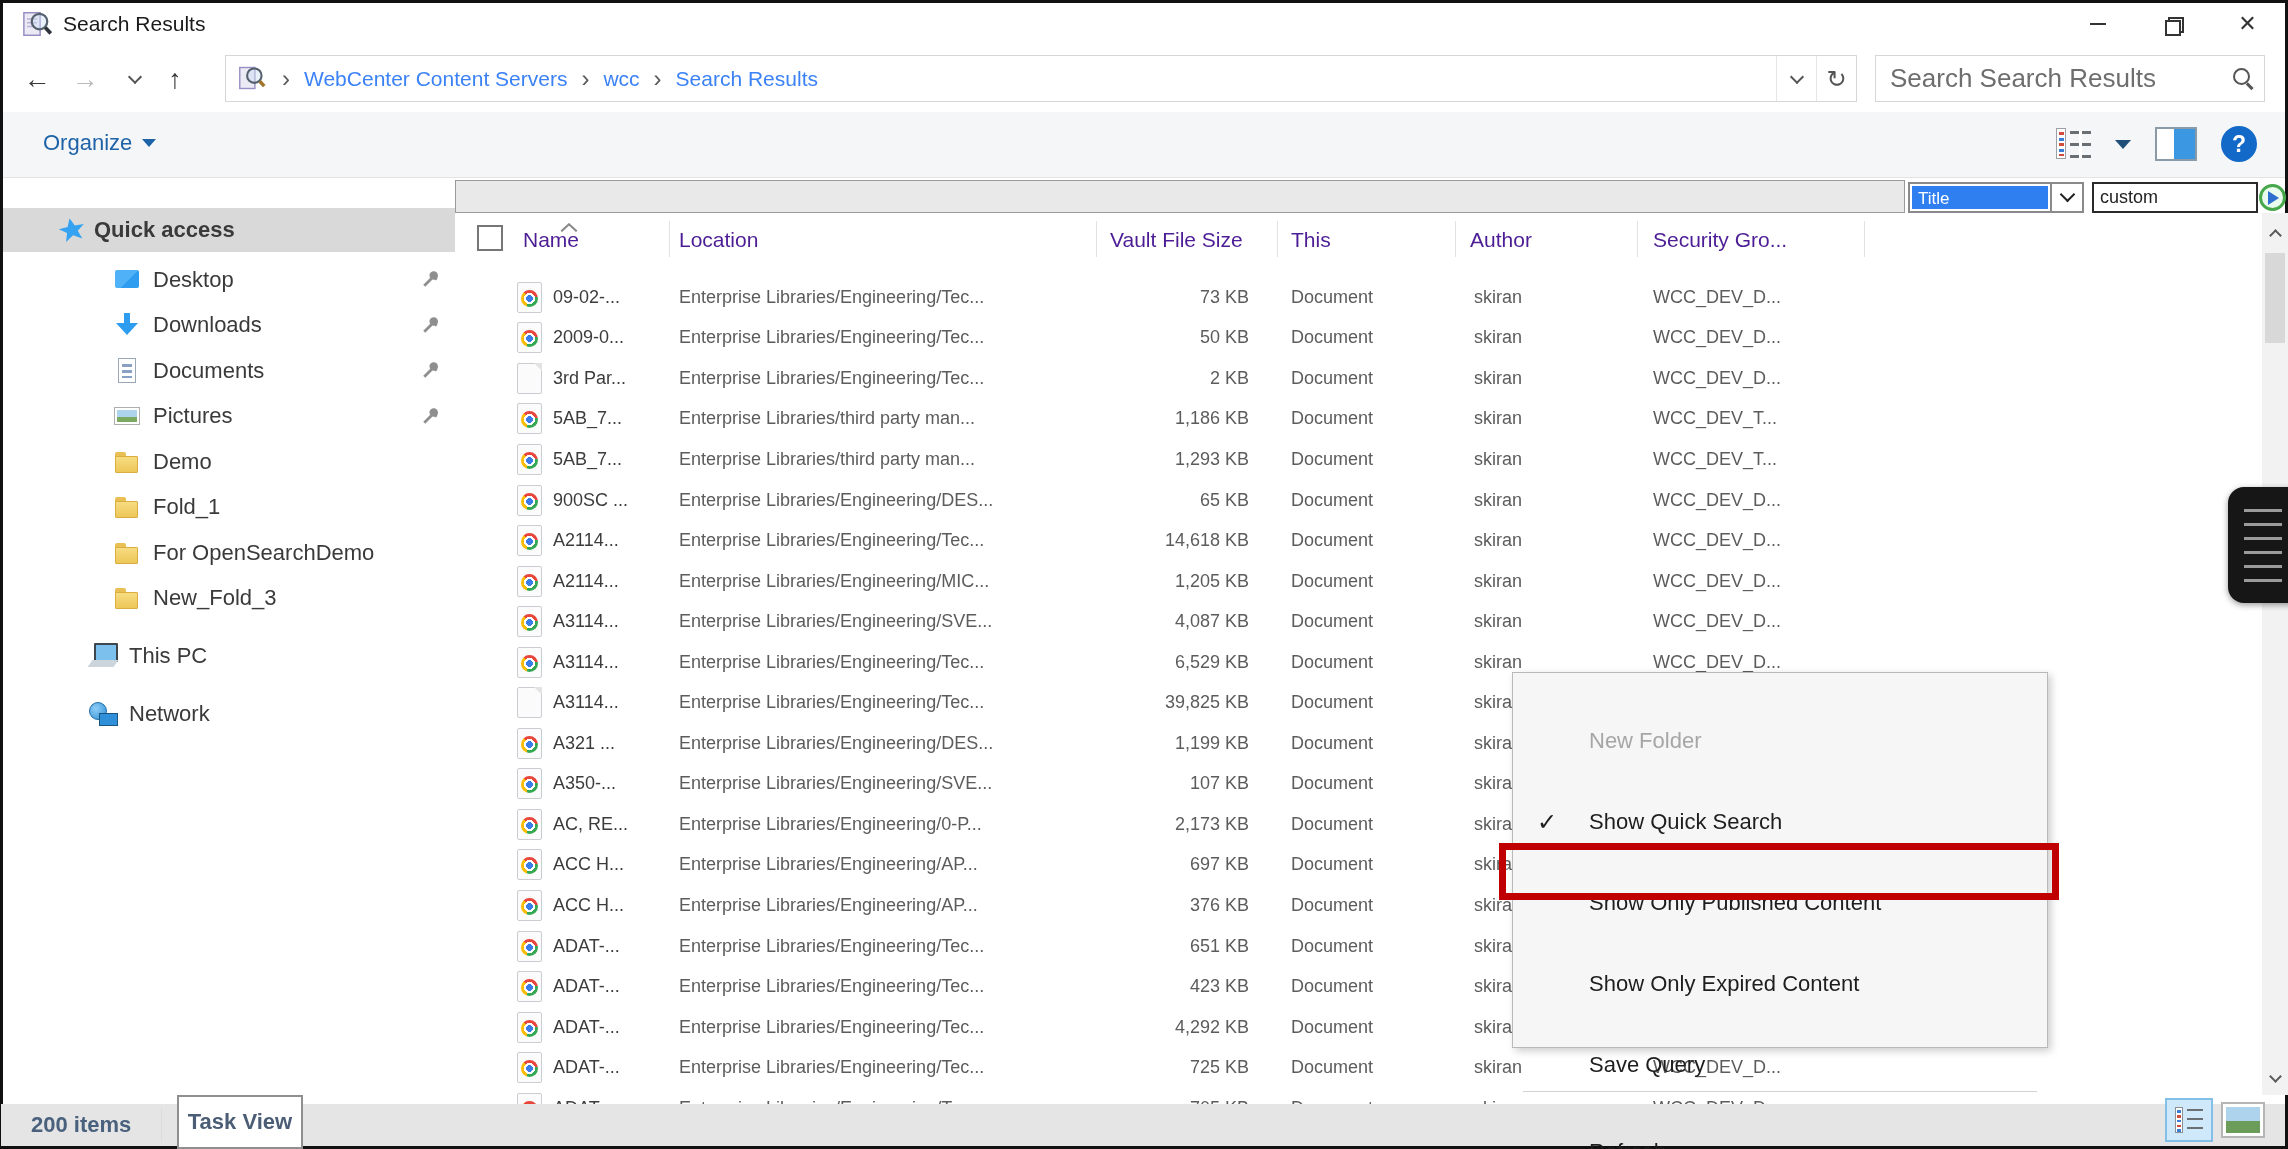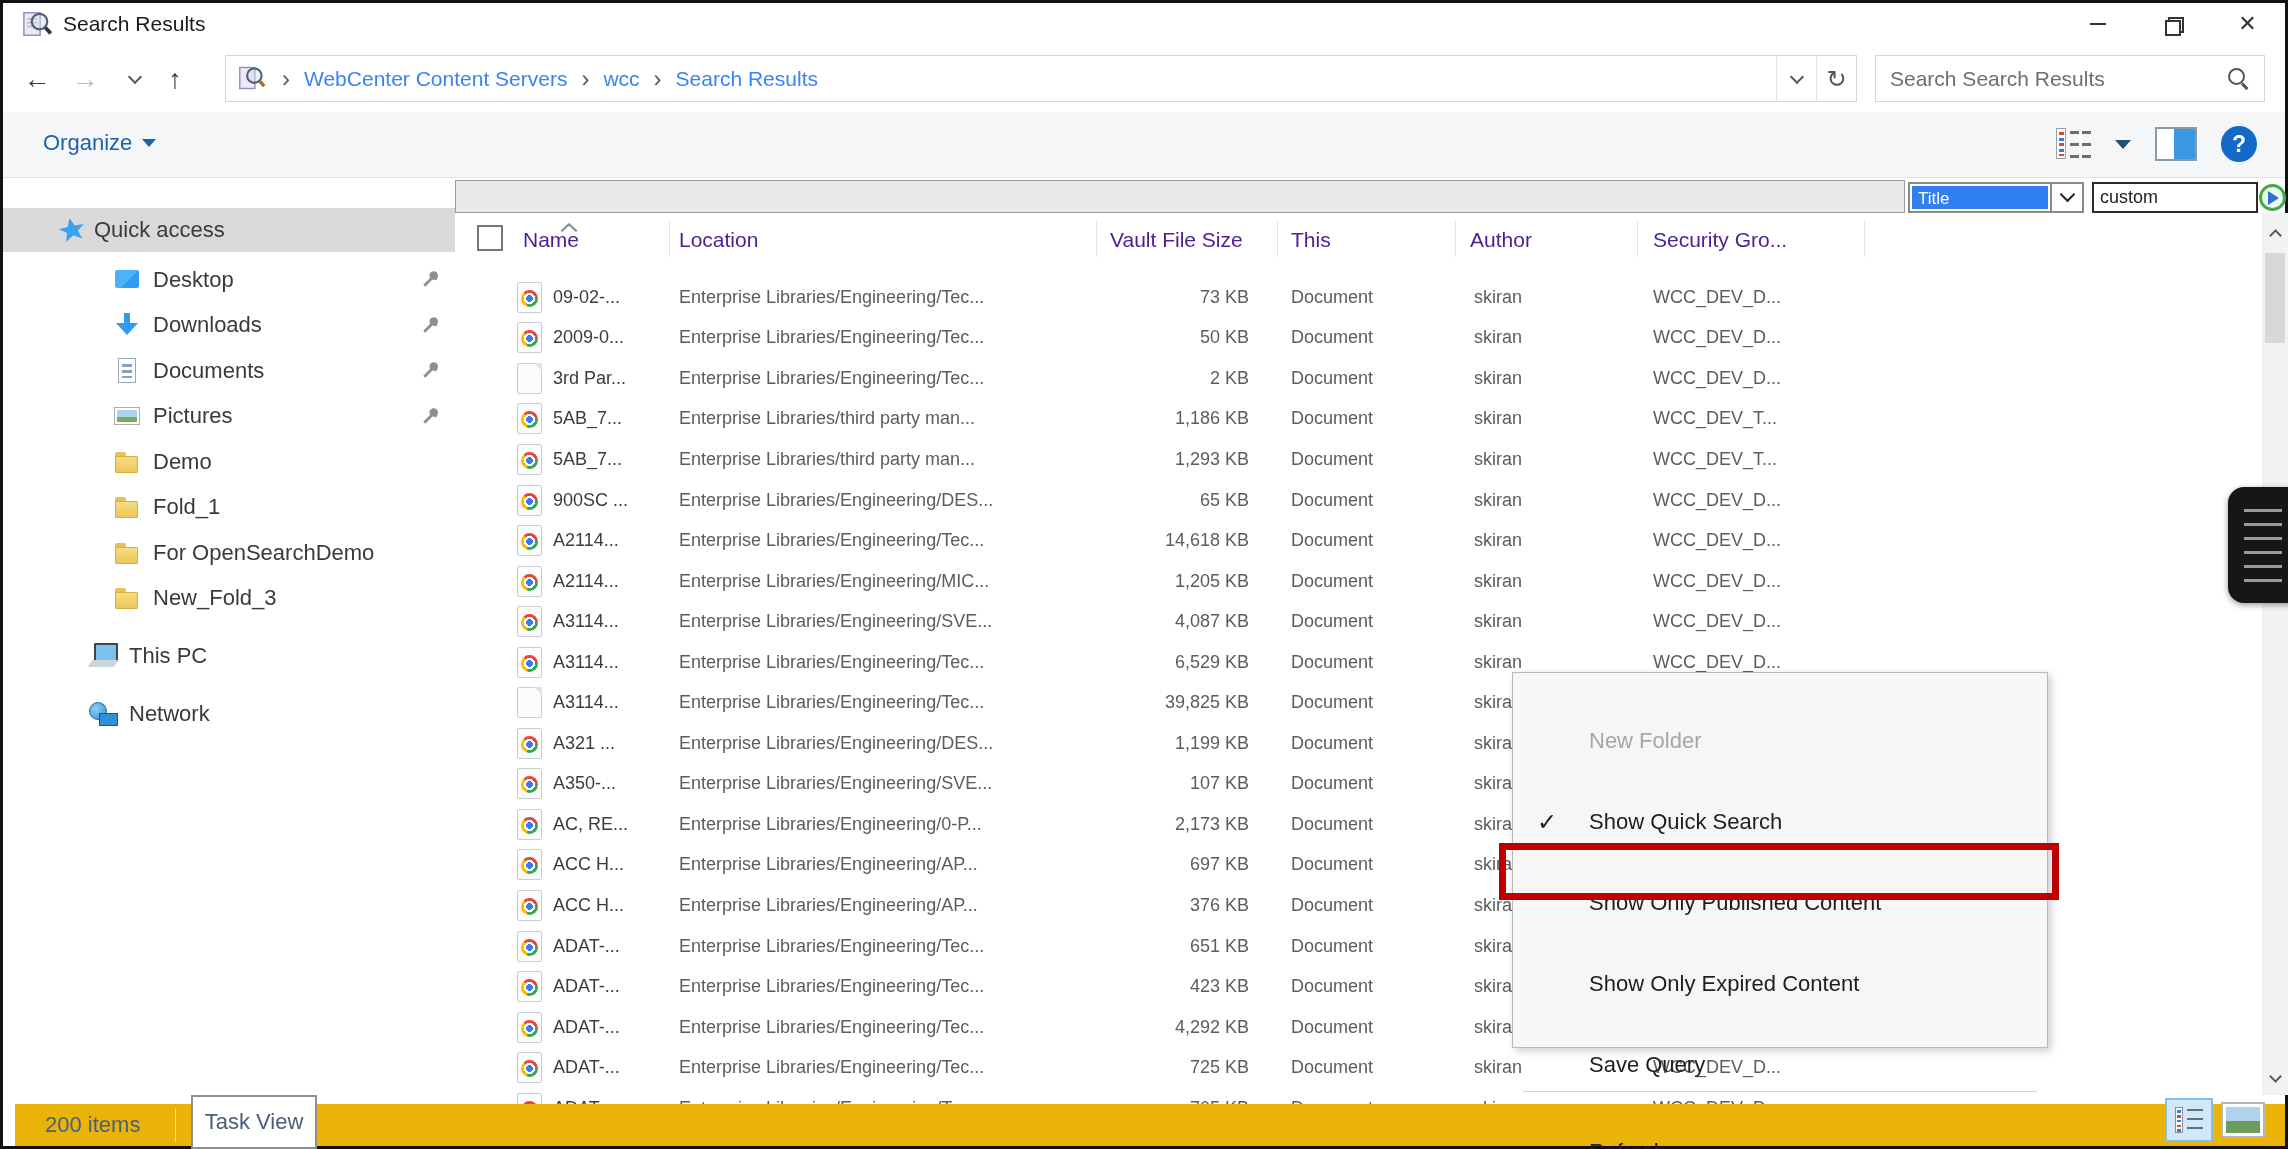--- a/index.html
+++ b/index.html
@@ -29,21 +29,21 @@
   .nav-up { left:152px; color:#3a3a3a; }
   .chev { display:inline-block; width:10px; height:10px; border-right:2px solid #555; border-bottom:2px solid #555; transform:rotate(45deg); margin-top:-4px; }
   .chev-up { transform:rotate(-135deg); margin-top:6px; }
   .addressbox { position:absolute; left:222px; top:10px; width:1632px; height:47px; border:1px solid #d6d6d6; background:#fff; display:flex; align-items:center; }
   .addr-icon { width:30px; height:30px; margin-left:12px; flex:none; }
   .crumb-sep { color:#5a5a5a; font-size:24px; margin:0 14px; line-height:1; }
   .crumb { font-size:21px; color:#3b82f6; white-space:nowrap; }
   .addr-buttons { margin-left:auto; display:flex; align-items:center; height:100%; }
   .addr-btn { width:40px; height:100%; display:flex; align-items:center; justify-content:center; border-left:1px solid #e6e6e6; color:#555; font-size:24px; }
   .searchbox { position:absolute; left:1872px; top:10px; width:390px; height:47px; border:1px solid #d6d6d6; background:#fff; display:flex; align-items:center; }
-  .searchbox input { border:none; outline:none; flex:1; font-size:21px; color:#555; padding:0 8px 0 14px; font-family:inherit; background:transparent; }
+  .searchbox input { border:none; outline:none; flex:1; font-size:26px; color:#555; padding:0 8px 0 14px; font-family:inherit; background:transparent; }
   .searchbox input::placeholder { color:#6e6e6e; }
   .mag { position:relative; width:22px; height:22px; margin-right:14px; flex:none; }
   .mag::before { content:''; position:absolute; left:0; top:0; width:13px; height:13px; border:2.5px solid #555; border-radius:50%; }
   .mag::after { content:''; position:absolute; left:14px; top:14px; width:8px; height:2.5px; background:#555; transform:rotate(45deg); transform-origin:left center; }
   
   .toolbar { position:absolute; left:3px; top:112px; right:3px; height:66px; background:#f5f6f7; border-bottom:1px solid #e4e4e4; }
   .organize { position:absolute; left:40px; top:18px; font-size:22px; color:#1e62a8; display:flex; align-items:center; gap:10px; }
   .tri-down { width:0; height:0; border-left:7px solid transparent; border-right:7px solid transparent; border-top:8px solid #1e62a8; }
   .tb-right { position:absolute; right:28px; top:14px; display:flex; align-items:center; gap:24px; }
   .icon-details { position:relative; width:36px; height:36px; }
@@ -52,21 +52,21 @@
   .icon-details .lines { position:absolute; left:15px; top:5px; right:0; height:27px; background:repeating-linear-gradient(#6a6f74 0 3px, transparent 3px 12px); }
   .icon-details .lines::after { content:''; position:absolute; inset:0; background:repeating-linear-gradient(90deg, transparent 0 9px, #fff 9px 12px); }
   .tri-down2 { width:0; height:0; border-left:8px solid transparent; border-right:8px solid transparent; border-top:9px solid #1f4e79; }
   .icon-preview { width:42px; height:34px; border:2px solid #8a9aa6; background:#fff; position:relative; }
   .icon-preview::after { content:''; position:absolute; right:0; top:0; bottom:0; width:55%; background:#3b97e2; }
   .icon-help { width:36px; height:36px; border-radius:50%; background:#1269c7; color:#fff; font-size:23px; font-weight:bold; display:flex; align-items:center; justify-content:center; }
   
   .sidebar { position:absolute; left:3px; top:178px; width:452px; height:926px; background:#fff; }
   .qa-row { position:absolute; left:0; top:30px; width:452px; height:44px; background:#d9d9d9; display:flex; align-items:center; }
   .qa-row .si { margin-left:55px; }
-  .qa-row .si-label { margin-left:8px; }
+  .qa-row .si-label { margin-left:8px;font-weight:bold; }
   .side-list { position:absolute; left:0; top:79px; width:452px; }
   .side-roots { position:absolute; left:0; top:449px; width:452px; }
   .side-item { position:relative; height:45.5px; display:flex; align-items:center;padding-left:38px; }
   .side-list .side-item .si { margin-left:72px; }
   .side-roots .side-item { height:58px; }
   .side-roots .side-item .si { margin-left:48px; }
   .si { width:28px; height:26px; position:relative; flex:none; }
   .si-label { margin-left:12px; font-size:22px; color:#3a3a3a; white-space:nowrap; }
   .pin { position:absolute; left:418px; top:12px; width:20px; height:20px; }
   
@@ -125,21 +125,21 @@
   .blackwidget { position:absolute; left:2228px; top:487px; width:70px; height:116px; background:#161616; border-radius:16px 0 0 16px; box-shadow:0 2px 6px rgba(0,0,0,.4); }
   .blackwidget .wlines { position:absolute; left:16px; top:22px; width:38px; height:74px; background:repeating-linear-gradient(#9a9a9a 0 3.5px, transparent 3.5px 14px); }
   
   .ctxmenu { position:absolute; left:1512px; top:672px; width:536px; height:376px; background:#f6f6f6; border:1px solid #b9b9b9; box-shadow:3px 3px 8px rgba(0,0,0,.2); padding-top:8px; z-index:5; }
   .menu-item { position:relative; height:42px; line-height:42px; padding-left:76px; font-size:22px; color:#1e1e1e; white-space:nowrap;margin-top:39px; }
   .menu-item.disabled { color:#a6a6a6; }
   .menu-item .check { position:absolute; left:24px; top:0; width:36px; font-size:24px; color:#1e1e1e; }
   .menu-sep { height:1px; background:#d2d2d2; margin:5px 10px; }
   .annotation { position:absolute; left:1499px; top:843px; width:560px; height:57px; border:7px solid #c00000; z-index:6; }
   
-  .statusbar { position:absolute; left:15px; top:1104px; right:3px; height:42px; background:#eab308; z-index:4; }
+  .statusbar { position:absolute; left:1px; top:1104px; right:3px; height:42px; background:#e5e5e5; z-index:4;font-weight:bold; }
   .items-count { position:absolute; left:30px; top:8px; font-size:22px; color:#4a617e; }
   .sb-sep { position:absolute; left:160px; top:4px; bottom:4px; width:1px; background:#dcdcdc; }
   .taskview { position:absolute; left:176px; top:-9px; width:126px; height:54px; border:2px solid #8f8f8f; background:#fff; color:#4b5e75; font-size:22px; display:flex; align-items:center; justify-content:center; z-index:5; }
   .sb-icons { position:absolute; right:20px; top:-6px; display:flex; gap:8px; align-items:center; }
   .sbi-details { width:48px; height:44px; background:#cfe9fa; border:2px solid #83c0e8; position:relative; }
   .sbi-details .mini { position:absolute; inset:7px 8px; }
   .sbi-details .mini .colbox { position:absolute; left:0; top:0; width:8px; height:100%; border:1.5px solid #8a9096; background:#fff; }
   .sbi-details .mini .dots { position:absolute; left:2px; top:3px; width:4px; height:22px; background:repeating-linear-gradient(#3a7bd5 0 2.5px, transparent 2.5px 5px, #d24a3e 5px 7.5px, transparent 7.5px 9.5px); }
   .sbi-details .mini .lines { position:absolute; left:12px; top:2px; right:0; bottom:2px; background:repeating-linear-gradient(#6a6f74 0 2.5px, transparent 2.5px 9px); }
   .sbi-thumb { width:44px; height:36px; background:#fff; border:2px solid #b5b5b5; position:relative; }

